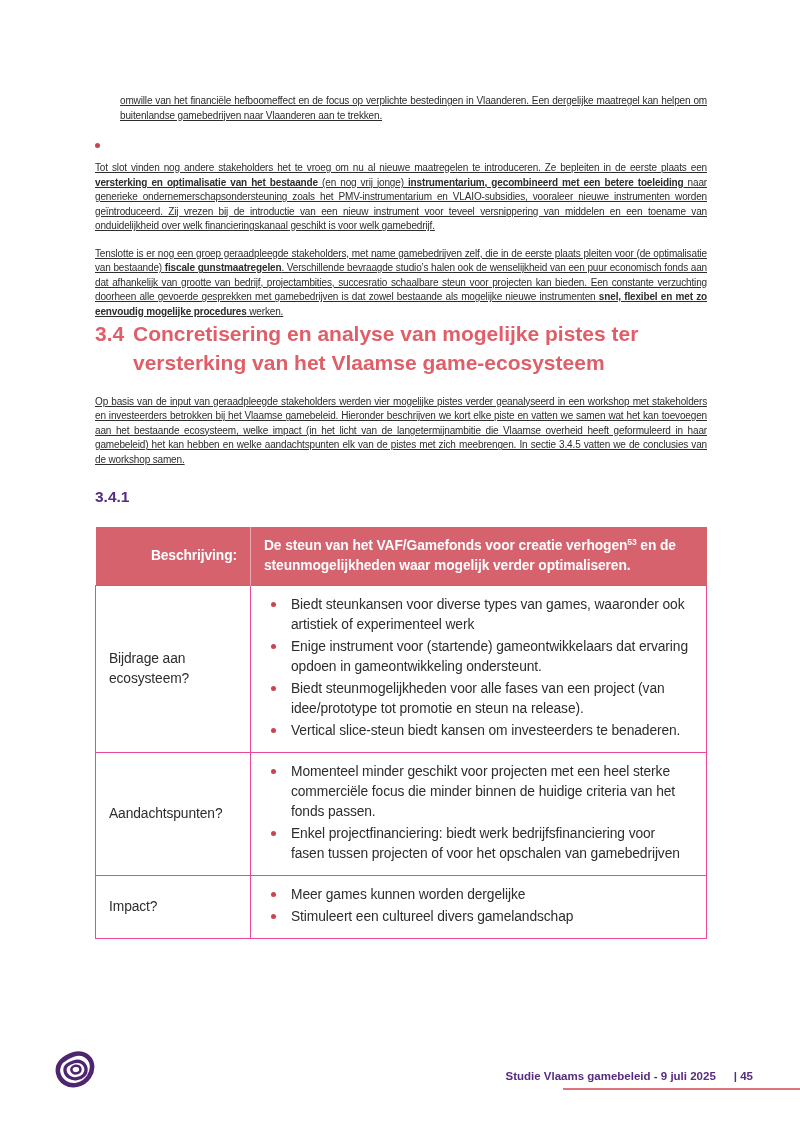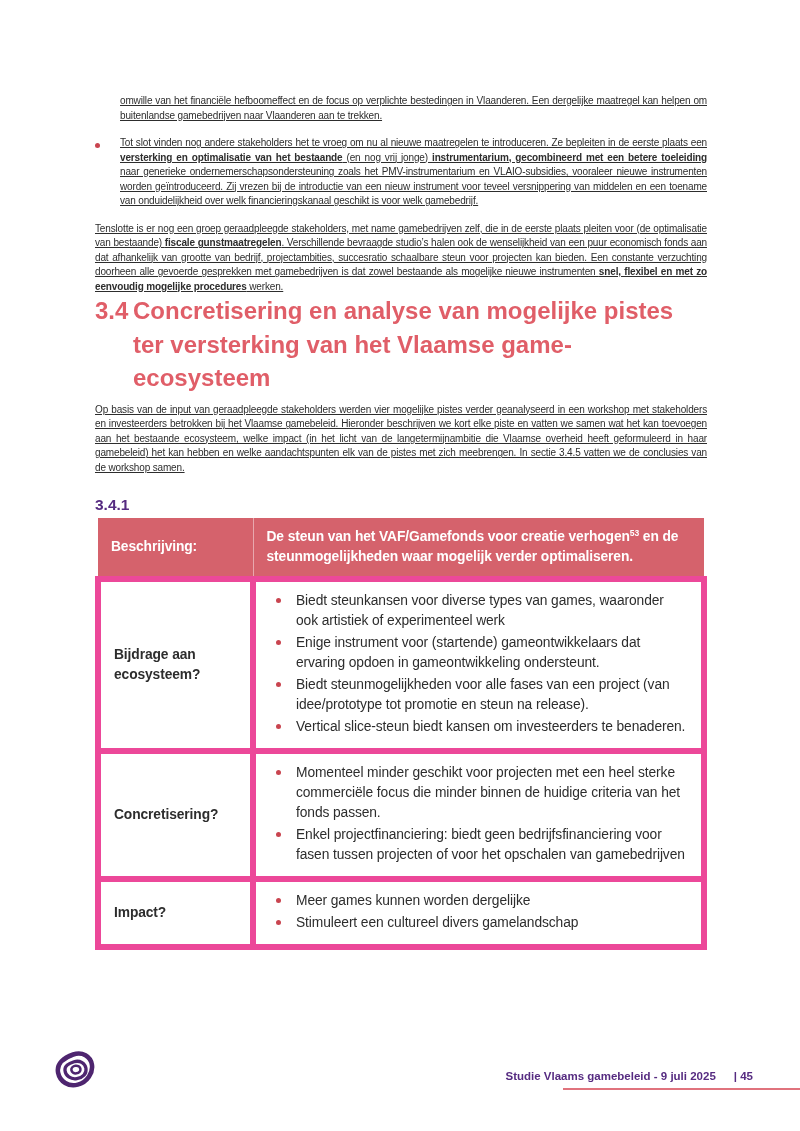--- a/index.html
+++ b/index.html
@@ -16,69 +16,70 @@
 
   .body-text, .para {
     font-size:10px;
     letter-spacing:-0.15px;
     line-height:1.45;
     text-align:justify;
     text-decoration:underline;
   }
   .para-continuation { margin-left:25px; margin-bottom:13px; }
 
-  .bullet-item { display:flex; margin-bottom:13px; }
+  .bullet-item { display:flex; margin-bottom:13px;flex-direction:column; }
   .dot-col { flex:0 0 25px; padding-top:7px; }
   .dot { display:block; width:5px; height:5px; border-radius:50%; background:#c9444f; }
   .bullet-item .body-text { flex:1; }
 
   .para-tenslotte { }
 
   .h2 {
     display:flex;
     color:#e05e68;
-    font-size:24px;
+    font-size:21px;
     font-weight:bold;
     line-height:1.4;
-    margin-bottom:8px;
+    margin-bottom:17px;
   }
   .h-num { flex:0 0 38px; }
   .h2 .h-title { flex:1; }
 
   .intro-para { margin-bottom:20px; }
 
   .h3 {
     display:flex;
     color:#562b81;
     font-size:15.5px;
     font-weight:bold;
     line-height:1.35;
-    margin-bottom:2px;
+    margin-bottom:19px;
   }
 
   table.piste {
     width:100%;
     border-collapse:collapse;
     font-size:13.8px;
     letter-spacing:-0.1px;
     line-height:1.45;
   }
   table.piste td { vertical-align:middle; }
   table.piste tr.thead td {
     background:#d5626c;
     color:#ffffff;
     font-weight:bold;
     padding:9px 13px;
   }
   table.piste tr.thead td.label-cell {
     border-right:1px solid rgba(255,255,255,0.45);
-  }
-  table.piste td.label-cell { width:155px; font-weight:bold; padding:8px 13px; }
+    text-align:right;
+  }
+  table.piste td.label-cell { width:155px; font-weight:normal; padding:8px 13px; }
   table.piste tr.body-row td {
-    border:6px solid #ec4899;
+    border:1px solid #ec4899;
     padding:8px 13px;
   }
   table.piste tr.body-row td.value-cell { padding:9px 14px 9px 13px; }
   table.piste ul { list-style:none; }
   table.piste li {
     position:relative;
     padding-left:27px;
     margin-bottom:2px;
     text-align:left;
   }
@@ -152,25 +153,25 @@
       <td class="value-cell">
         <ul>
           <li>Biedt steunkansen voor diverse types van games, waaronder ook artistiek of experimenteel werk</li>
           <li>Enige instrument voor (startende) gameontwikkelaars dat ervaring opdoen in gameontwikkeling ondersteunt.</li>
           <li>Biedt steunmogelijkheden voor alle fases van een project (van idee/prototype tot promotie en steun na release).</li>
           <li>Vertical slice-steun biedt kansen om investeerders te benaderen.</li>
         </ul>
       </td>
     </tr>
     <tr class="body-row">
-      <td class="label-cell">Concretisering?</td>
+      <td class="label-cell">Aandachtspunten?</td>
       <td class="value-cell">
         <ul>
           <li>Momenteel minder geschikt voor projecten met een heel sterke commerciële focus die minder binnen de huidige criteria van het fonds passen.</li>
-          <li>Enkel projectfinanciering: biedt geen bedrijfsfinanciering voor fasen tussen projecten of voor het opschalen van gamebedrijven</li>
+          <li>Enkel projectfinanciering: biedt werk bedrijfsfinanciering voor fasen tussen projecten of voor het opschalen van gamebedrijven</li>
         </ul>
       </td>
     </tr>
     <tr class="body-row">
       <td class="label-cell">Impact?</td>
       <td class="value-cell">
         <ul>
           <li>Meer games kunnen worden dergelijke</li>
           <li>Stimuleert een cultureel divers gamelandschap</li>
         </ul>

